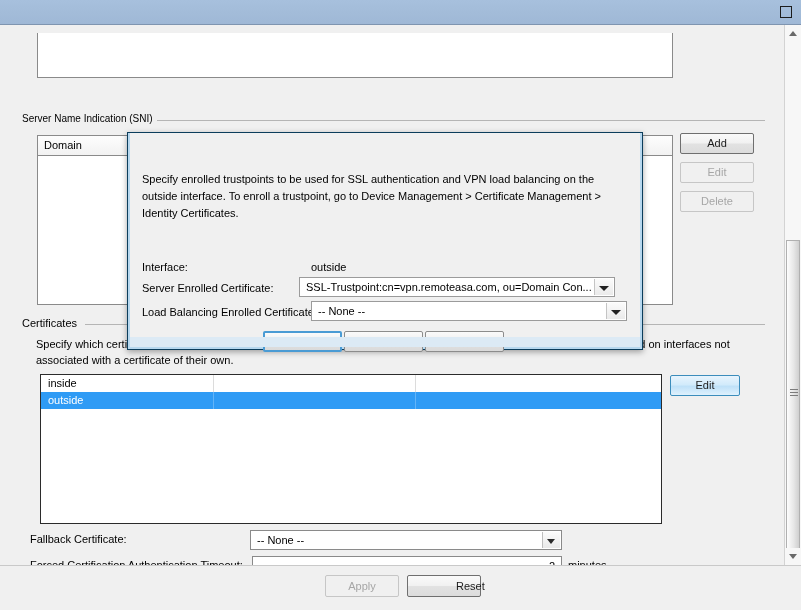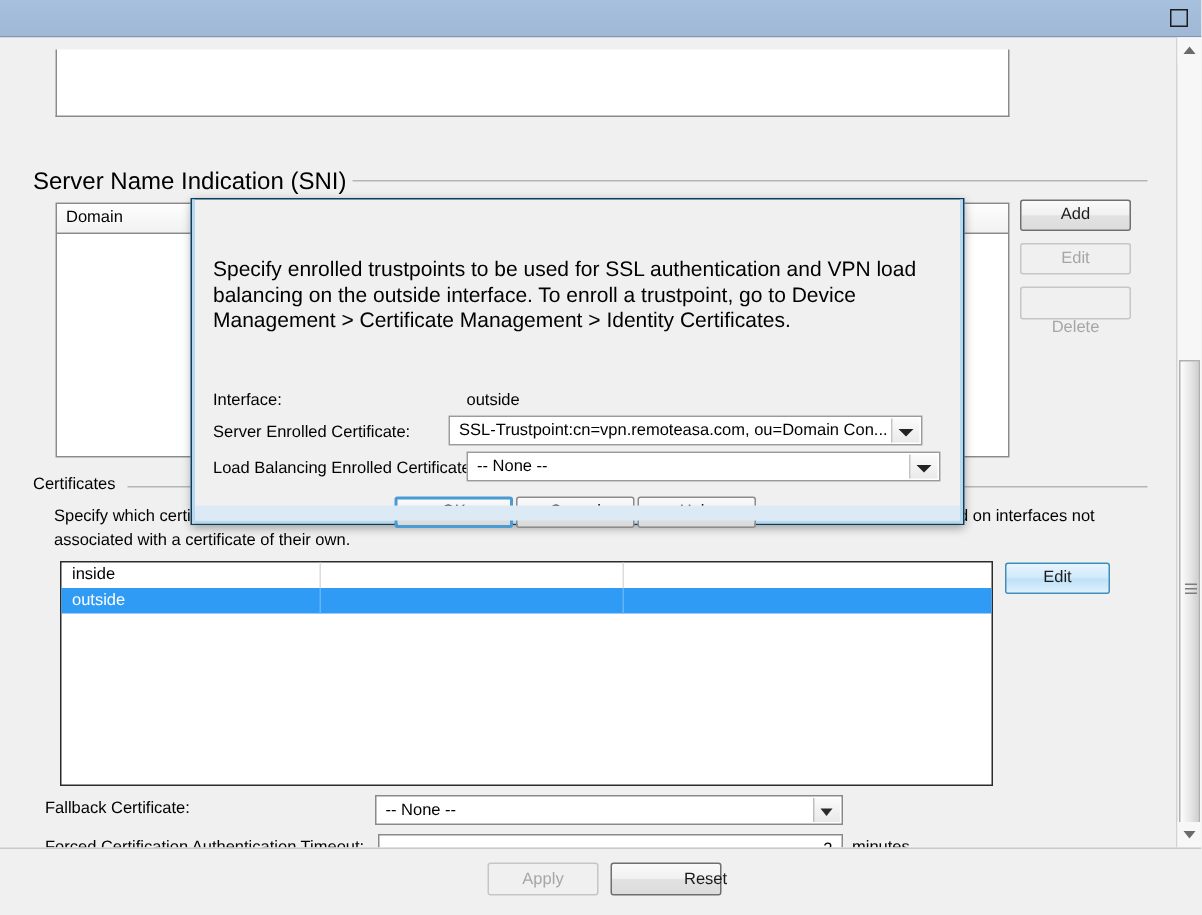--- a/index.html
+++ b/index.html
@@ -74,21 +74,21 @@
     background: #fff;
     border: 1px solid #8a8a8a;
     border-top: none;
     box-sizing: border-box;
   }
 
   
   .group-sni-label {
     position: absolute;
     left: 22px; top: 88px;
-    font-size: 16px;
+    font-size: 10px;
     background: #f0f0f0;
     padding: 0 4px 0 0;
     z-index: 3;
   }
   .group-sni-line {
     position: absolute;
     left: 150px; top: 95px;
     width: 615px; height: 1px;
     background: #b5b5b5;
   }
@@ -152,21 +152,21 @@
   .btn-edit-sni {
     position: absolute;
     left: 680px; top: 137px;
     width: 74px; height: 21px;
     padding-top: 3px;
   }
   .btn-delete-sni {
     position: absolute;
     left: 680px; top: 166px;
     width: 74px; height: 21px;
-    padding-top: 20px;
+    padding-top: 3px;
   }
 
   
   .group-cert-label {
     position: absolute;
     left: 22px; top: 292px;
     font-size: 11px;
     background: #f0f0f0;
     z-index: 3;
   }
@@ -447,21 +447,21 @@
   .dlg-body {
     position: absolute;
     left: 2px; top: 24px; right: 2px;
     height: 164px;
     background: #f0f0f0;
   }
   .dlg-desc {
     position: absolute;
     left: 12px; top: 14px;
     width: 490px;
-    font-size: 14px;
+    font-size: 11px;
     line-height: 17px;
   }
   .dlg-row-label {
     position: absolute;
     font-size: 11px;
   }
   .lbl-interface   { left: 12px; top: 104px; }
   .val-interface   { left: 181px; top: 104px; }
   .lbl-primary     { left: 12px; top: 125px; }
   .lbl-lb          { left: 12px; top: 149px; }

